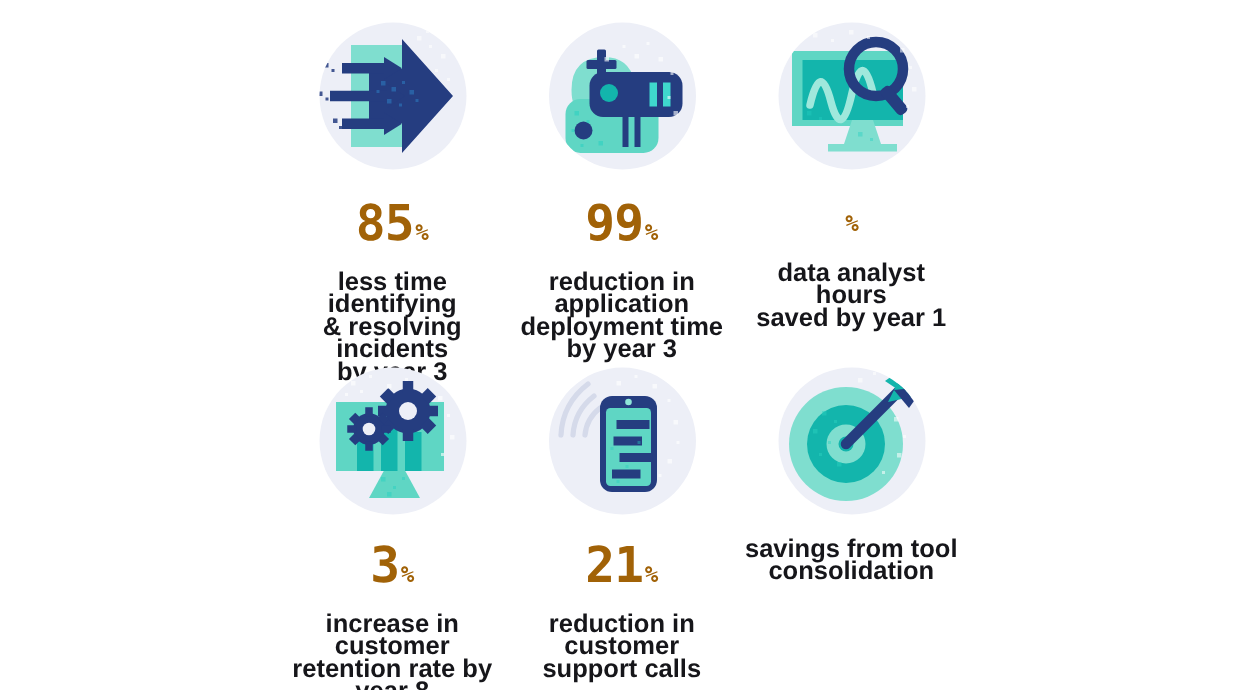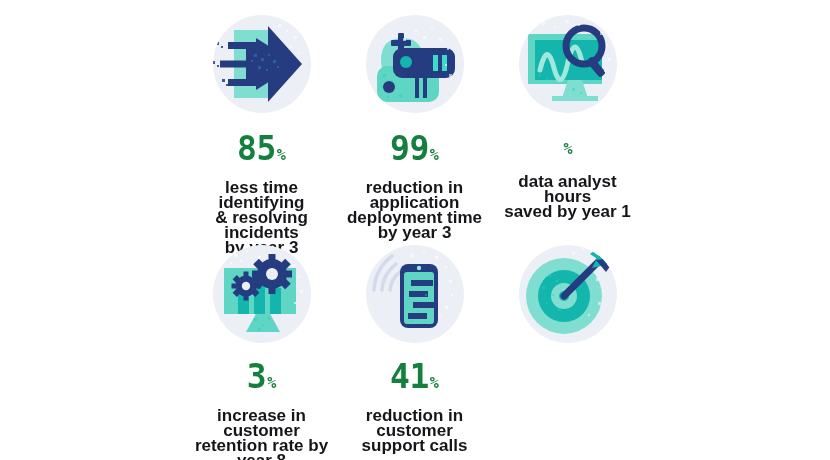--- a/index.html
+++ b/index.html
@@ -49,21 +49,21 @@
     display: block;
     width: 112px;
     height: 112px;
   }
   .stat-value {
     margin-top: 12px;
     font-family: "DejaVu Sans Mono", monospace;
     font-weight: bold;
     font-size: 33px;
     line-height: 34px;
-    color: #15803d;
+    color: #a16207;
     letter-spacing: -0.5px;
     white-space: nowrap;
     display: flex;
     align-items: baseline;
     justify-content: center;
   }
   .stat-value .unit {
     font-size: 15px;
     font-weight: bold;
     letter-spacing: 0;
@@ -351,21 +351,21 @@
                   <rect x="86" y="28" width="2" height="2"></rect>
                 <rect x="90" y="42" width="3" height="3"></rect>
                   <rect x="92" y="56" width="2" height="2"></rect>
                 <rect x="86" y="68" width="3" height="3"></rect>
                   <rect x="80" y="78" width="2" height="2"></rect>
               </g>
             </g>
           </svg>
         </div>
         <div class="stat-value">
-          <span>41</span>
+          <span>21</span>
             <span class="unit">%</span>
         </div>
         <div class="stat-caption">reduction in customer
 support calls</div>
       </div>
 
       <div class="stat-card">
         <div class="icon-wrap">
           <svg viewBox="0 0 112 112" xmlns="http://www.w3.org/2000/svg">
             <defs>
@@ -395,18 +395,20 @@
                 <rect x="60" y="14" width="3" height="3"></rect>
                   <rect x="70" y="10" width="2" height="2"></rect>
                 <rect x="84" y="40" width="3" height="3"></rect>
                   <rect x="90" y="52" width="2" height="2"></rect>
                 <rect x="86" y="64" width="3" height="3"></rect>
                   <rect x="76" y="76" width="2" height="2"></rect>
               </g>
             </g>
           </svg>
         </div>
+        <div class="stat-caption">savings from tool
+consolidation</div>
       </div>
 
     </div>
 
   </div>
 </div>
 
 </body></html>

